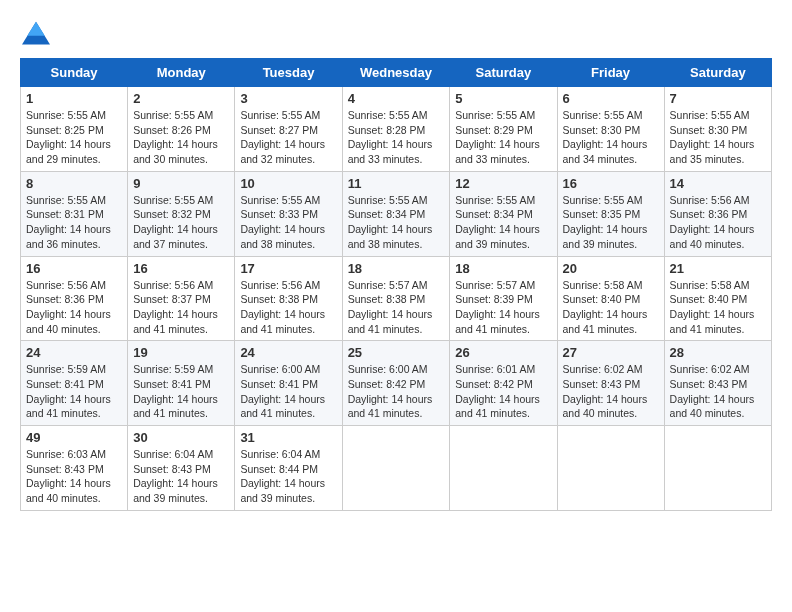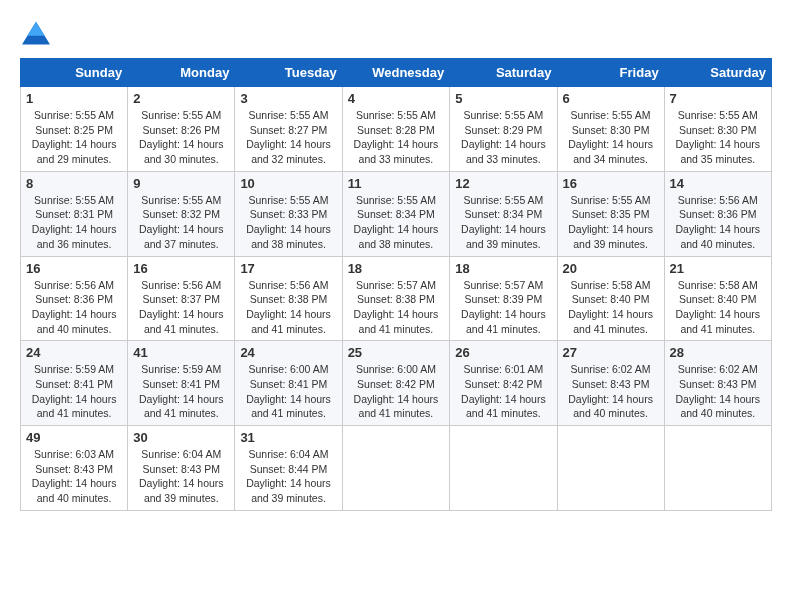--- a/index.html
+++ b/index.html
@@ -46,21 +46,21 @@
     }
     .calendar {
       width: 100%;
       border-collapse: collapse;
       font-size: 11px;
     }
     .calendar th {
       background: #1565c0;
       color: #fff;
       padding: 6px 5px;
-      text-align: right;
+      text-align: center;
       font-size: 13px;
       font-weight: bold;
       border: 1px solid #1565c0;
     }
     .calendar td {
       border: 1px solid #ccc;
       vertical-align: top;
       padding: 4px 5px;
       width: 108px;
       min-height: 70px;
@@ -73,21 +73,20 @@
     .day-num {
       font-size: 13px;
       font-weight: bold;
       display: block;
       margin-bottom: 2px;
     }
     .day-info {
       font-size: 10.5px;
       line-height: 1.4;
       color: #333;
-      text-align: center;
     }
     .empty {
       background: #fff !important;
     }
   </style>
 </head>
 <body>
 
 <div class="header">
   <div class="logo">
@@ -208,21 +207,21 @@
           <span class="day-num">21</span>
           <div class="day-info">Sunrise: 5:58 AM<br>Sunset: 8:40 PM<br>Daylight: 14 hours and 41 minutes.</div>
         </td>
       </tr>
       <tr>
         <td>
           <span class="day-num">24</span>
           <div class="day-info">Sunrise: 5:59 AM<br>Sunset: 8:41 PM<br>Daylight: 14 hours and 41 minutes.</div>
         </td>
         <td>
-          <span class="day-num">41</span>
+          <span class="day-num">19</span>
           <div class="day-info">Sunrise: 5:59 AM<br>Sunset: 8:41 PM<br>Daylight: 14 hours and 41 minutes.</div>
         </td>
         <td>
           <span class="day-num">24</span>
           <div class="day-info">Sunrise: 6:00 AM<br>Sunset: 8:41 PM<br>Daylight: 14 hours and 41 minutes.</div>
         </td>
         <td>
           <span class="day-num">25</span>
           <div class="day-info">Sunrise: 6:00 AM<br>Sunset: 8:42 PM<br>Daylight: 14 hours and 41 minutes.</div>
         </td>

